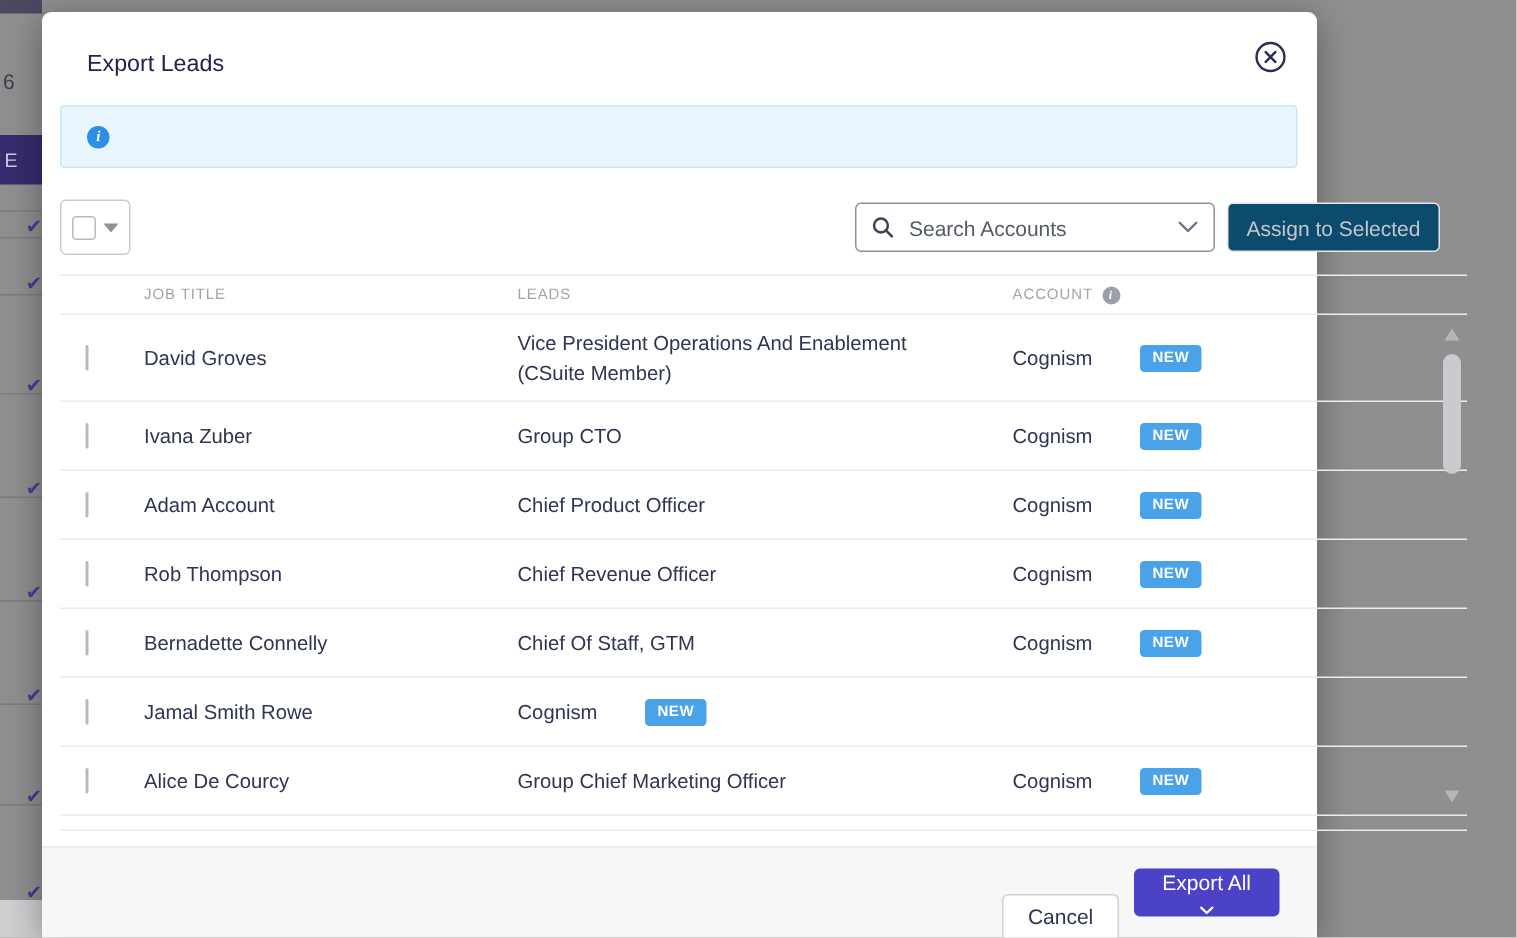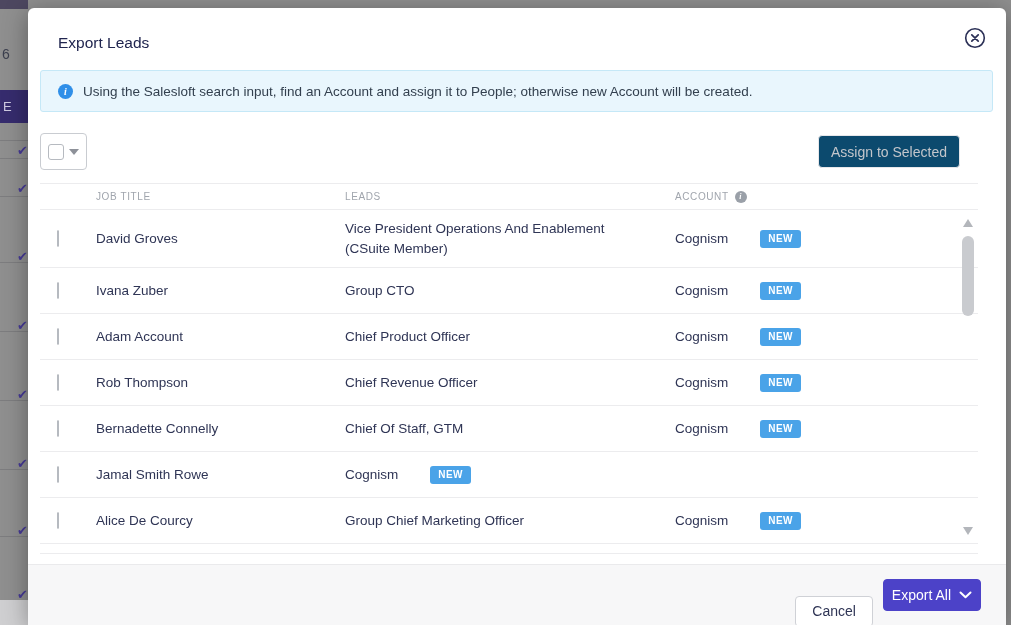--- a/index.html
+++ b/index.html
@@ -16,21 +16,21 @@
   .bg-ebox{position:absolute;left:0;top:90px;width:28px;height:33px;background:#362c6e;
            color:#cfcbe2;font-size:13px;line-height:33px;padding-left:3px;box-sizing:border-box;}
   .bg-line{position:absolute;left:0;width:28px;height:1px;background:#7d7d7f;}
   .bg-check{position:absolute;right:0;width:16px;height:14px;color:#463a96;font-size:13px;
             font-weight:bold;line-height:14px;text-align:right;overflow:hidden;}
   .bg-check::before{content:"\2714";}
   .bg-footer{position:absolute;left:0;top:600px;width:28px;height:25px;background:#cfcfd1;}
 
   
   .modal{
-    position:absolute;left:28px;top:8px;width:978px;height:617px;
+    position:absolute;left:28px;top:8px;width:850px;height:617px;
     background:#ffffff;border-radius:6px 6px 0 0;
     box-shadow:0 4px 24px rgba(0,0,0,.35);
   }
   .m-title{position:absolute;left:30px;top:26px;font-size:15.5px;color:#20254f;font-weight:500;}
   .m-close{position:absolute;right:20px;top:19px;width:22px;height:22px;cursor:pointer;}
   .m-close svg{display:block;}
 
   
   .banner{
     position:absolute;left:12px;right:13px;top:62px;height:42px;
@@ -105,23 +105,23 @@
   .footer{
     position:absolute;left:0;right:0;top:556px;bottom:0;background:#f7f7f8;
     border-top:1px solid #eaeaec;border-radius:0;
     display:flex;align-items:center;justify-content:flex-end;gap:10px;padding-right:25px;
   }
   .btn-cancel{
     height:31px;padding:0 16px;background:#fff;border:1px solid #cfd1d6;border-radius:4px;
     font-size:14px;color:#2f3555;font-family:inherit;cursor:pointer;margin-top:32px;
   }
   .btn-export{
-    height:32px;padding:0 8px;background:#4c42c8;border:1px solid #4c42c8;border-radius:4px;
+    height:32px;padding:0 18px;background:#4c42c8;border:1px solid #4c42c8;border-radius:4px;
     font-size:14px;color:#fff;font-family:inherit;cursor:pointer;
-    display:flex;align-items:center;gap:8px;font-weight:500;
+    display:flex;align-items:center;gap:8px;font-weight:500;flex-direction:column;
   }
 </style>
 </head>
 <body>
 
 <div class="bg-strip">
   <div class="bg-topbar"></div>
   <div class="bg-num">6</div>
   <div class="bg-ebox"><span>E</span></div>
   <div class="bg-line" style="top:140px"></div>
@@ -149,29 +149,38 @@
 
   <div class="m-close">
     <svg width="22" height="22" viewBox="0 0 22 22">
       <circle cx="11" cy="11" r="9.3" fill="none" stroke="#2a2f55" stroke-width="1.6"></circle>
       <path d="M7.8 7.8 L14.2 14.2 M14.2 7.8 L7.8 14.2" stroke="#2a2f55" stroke-width="1.7" stroke-linecap="round"></path>
     </svg>
   </div>
 
   <div class="banner">
     <span class="banner-icon">i</span>
-    <span class="banner-text">Using the Salesloft search input, find an Account and assign it to People; otherwise new Account will be created.</span>
   </div>
 
   <div class="toolbar">
     <button class="selall">
       <span class="cb"></span>
       <span class="selall-caret"></span>
     </button>
 
+    <div class="searchbox">
+      <svg width="15" height="15" viewBox="0 0 15 15">
+        <circle cx="6.3" cy="6.3" r="4.6" fill="none" stroke="#3c4257" stroke-width="1.7"></circle>
+        <path d="M9.8 9.8 L13.6 13.6" stroke="#3c4257" stroke-width="1.7" stroke-linecap="round"></path>
+      </svg>
+      <input type="text" placeholder="Search Accounts" style="">
+      <svg width="14" height="9" viewBox="0 0 14 9">
+        <path d="M1.5 1.5 L7 7 L12.5 1.5" fill="none" stroke="#6a7280" stroke-width="1.6" stroke-linecap="round" stroke-linejoin="round"></path>
+      </svg>
+    </div>
 
     <button class="assign-btn" disabled="">Assign to Selected</button>
   </div>
 
   <div class="table">
     <div class="thead">
       <div></div>
       <div>JOB TITLE</div>
       <div>LEADS</div>
       <div class="th-account">

